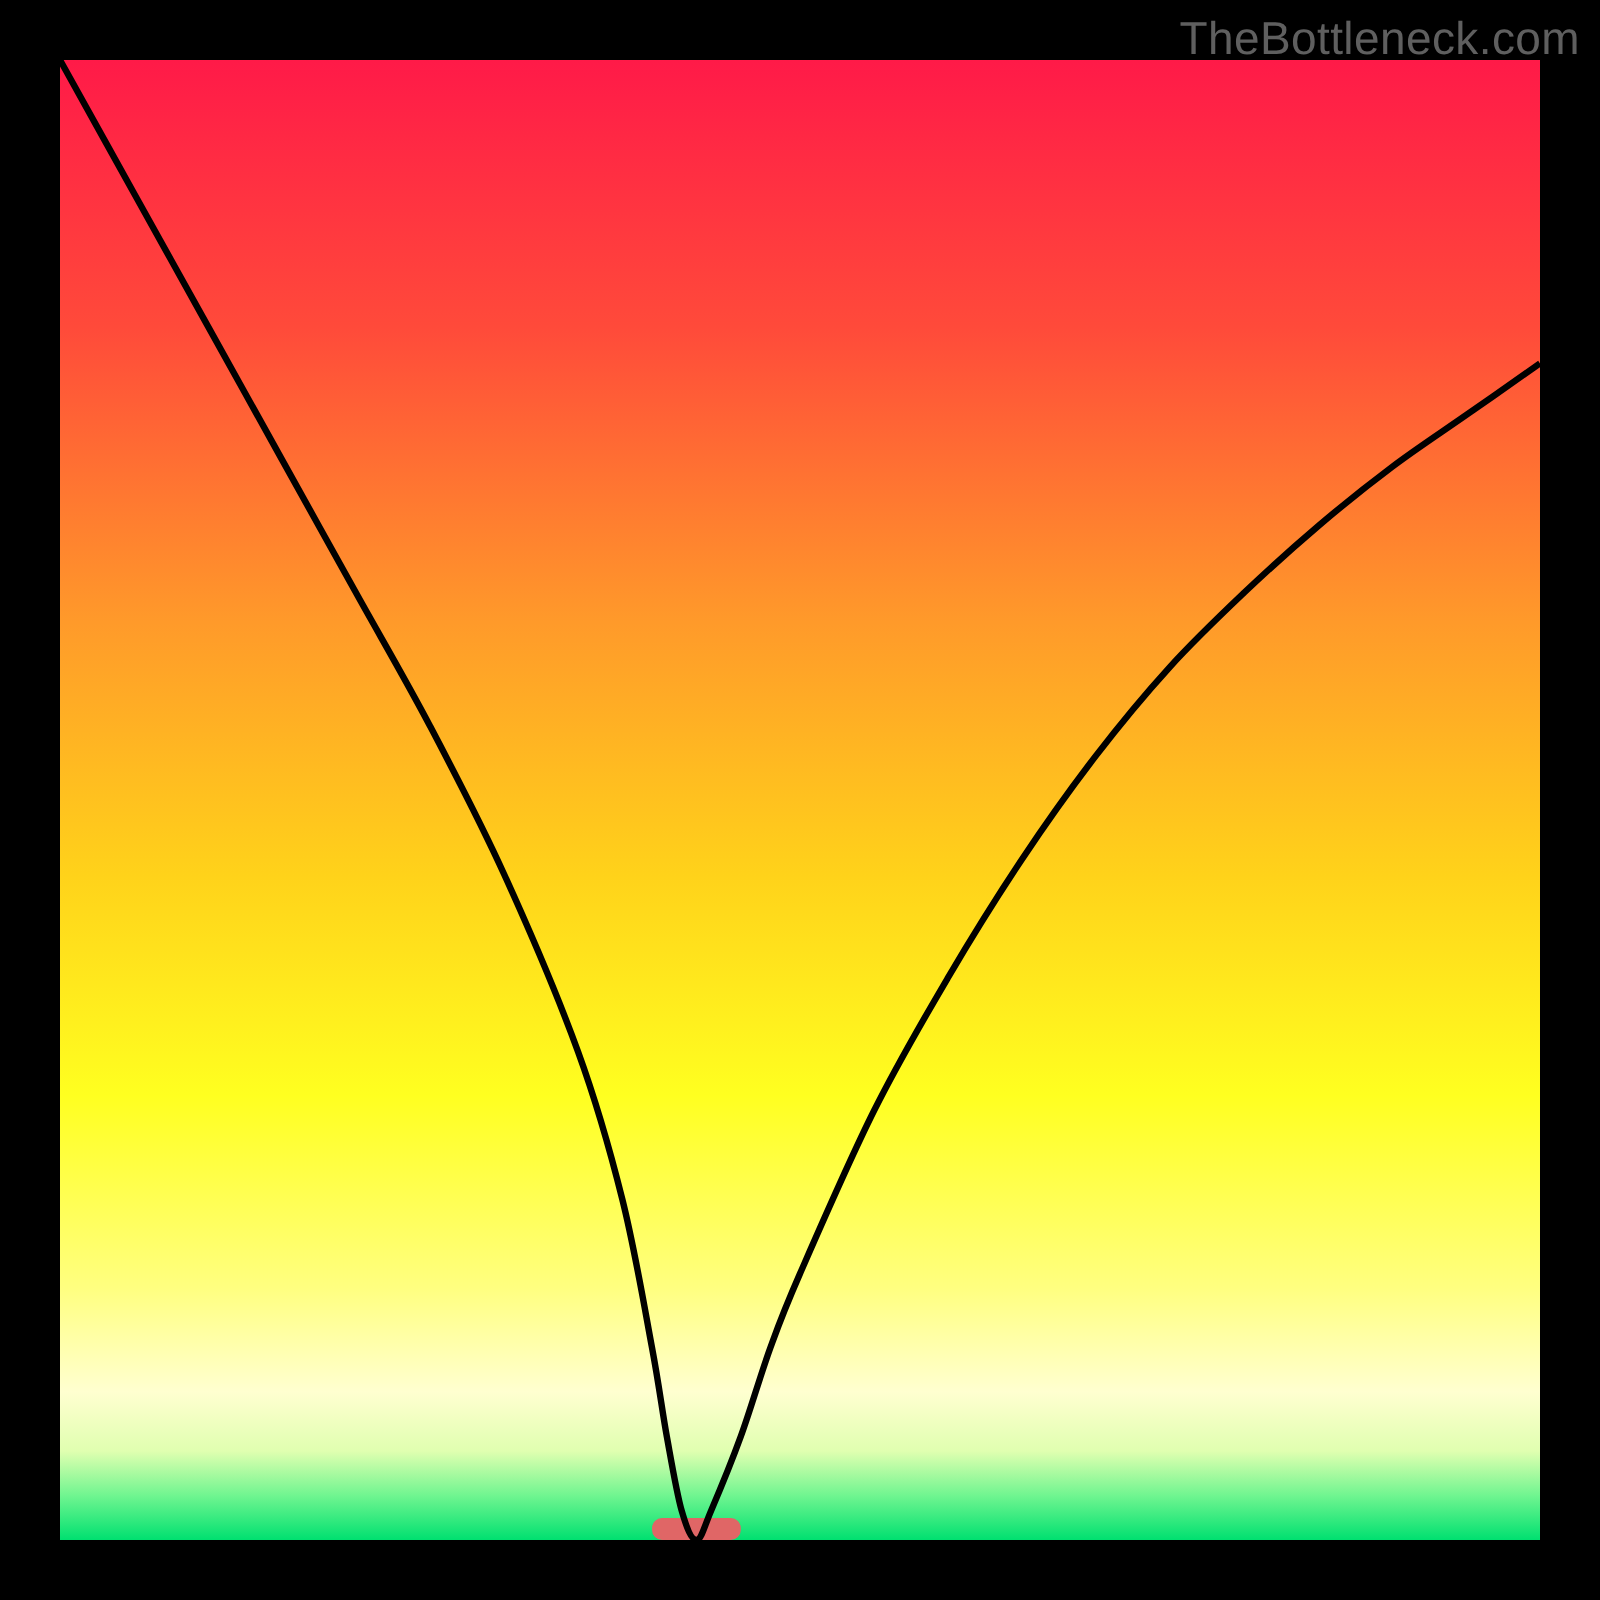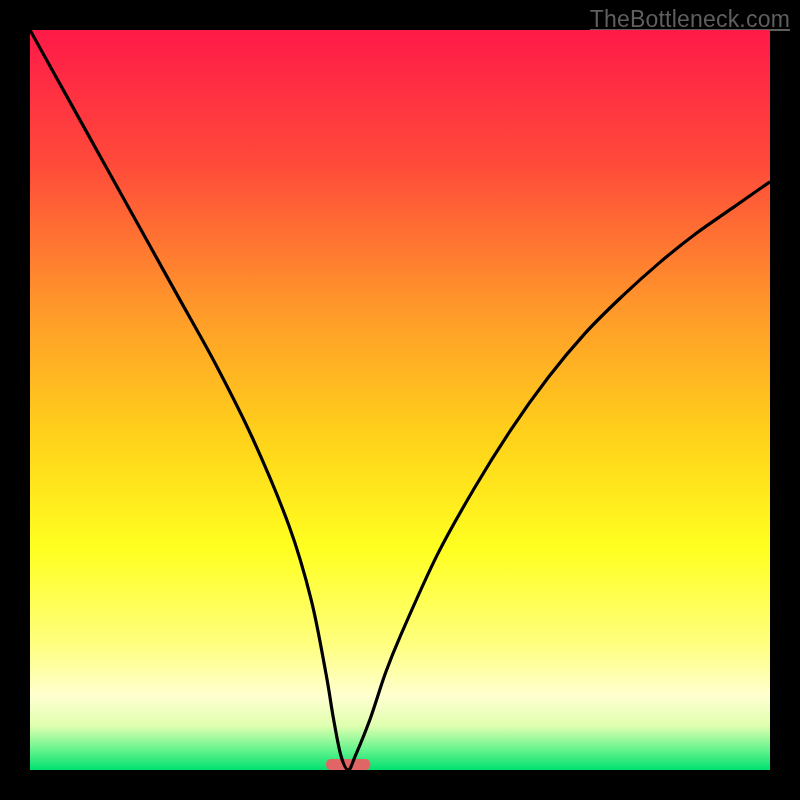--- a/index.html
+++ b/index.html
@@ -27,21 +27,20 @@
     height: 740px;
   }
   .watermark {
     position: absolute;
     top: 6px;
     right: 10px;
     color: #5f5f5f;
     font-size: 23px;
     font-weight: 500;
     letter-spacing: 0.2px;
-    text-decoration: underline;
   }
   svg {
     display: block;
   }
 </style>
 </head>
 <body>
 
 <div class="watermark">TheBottleneck.com</div>
 

